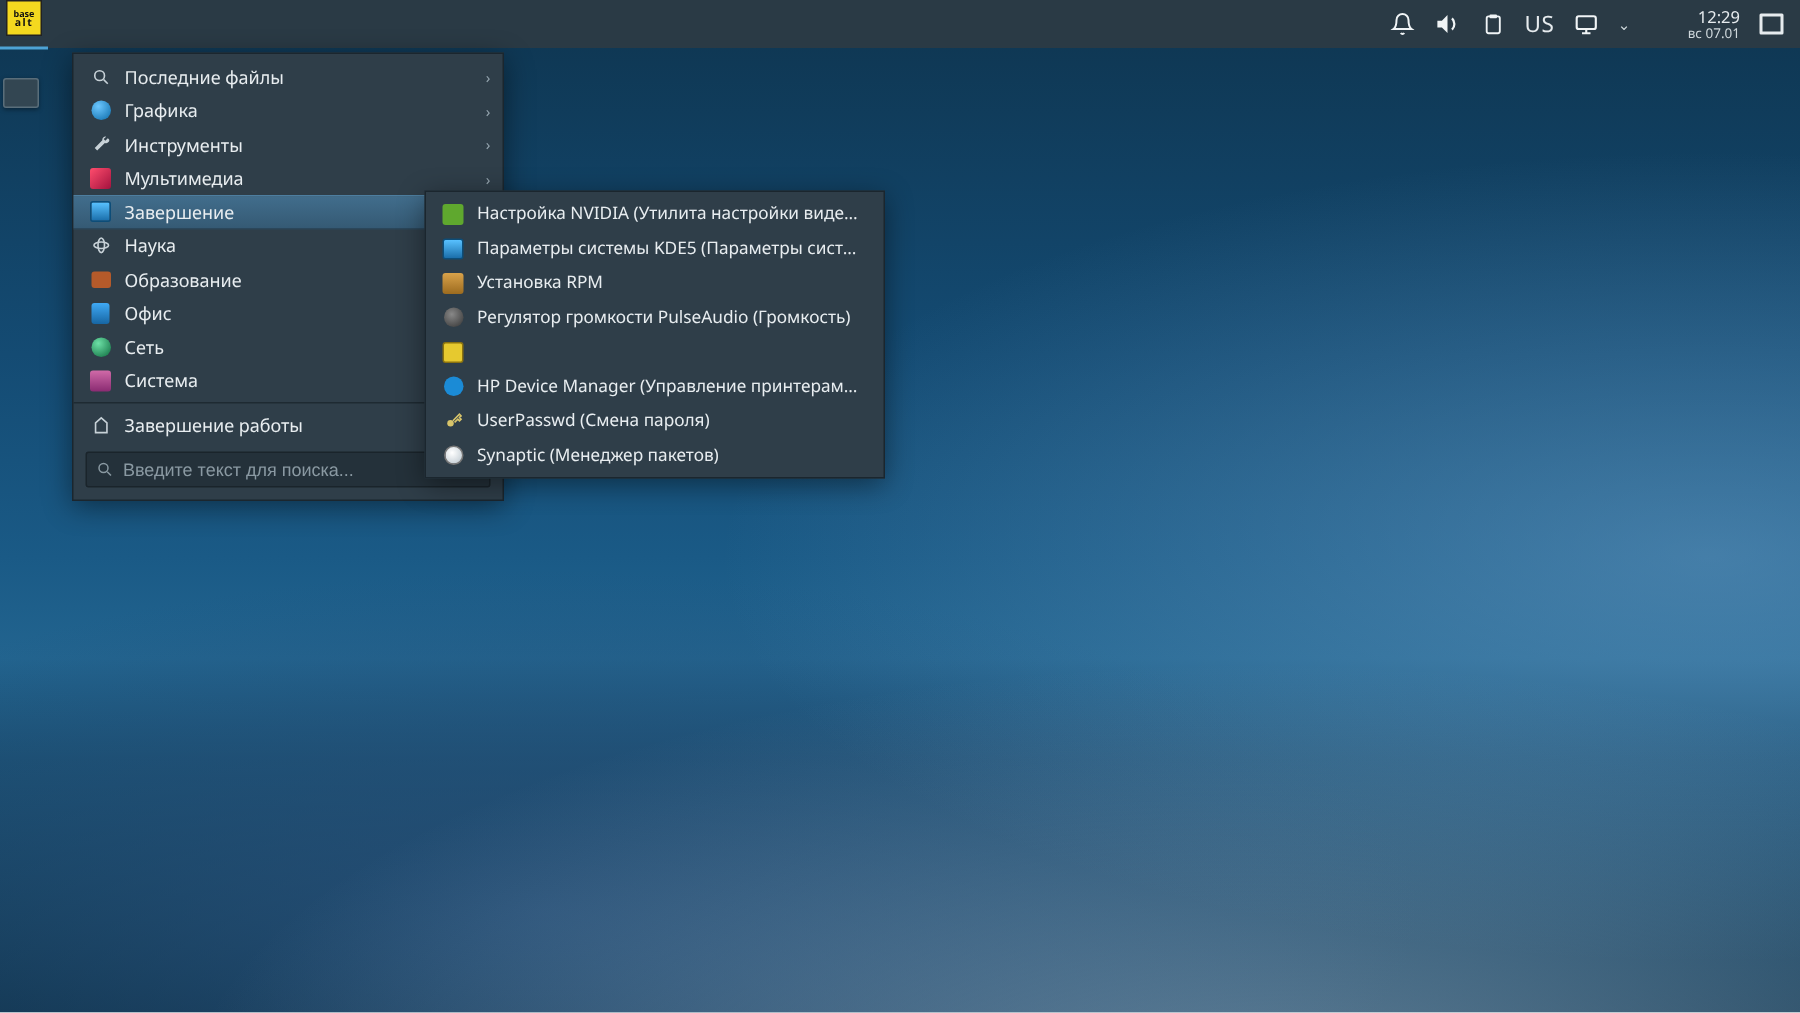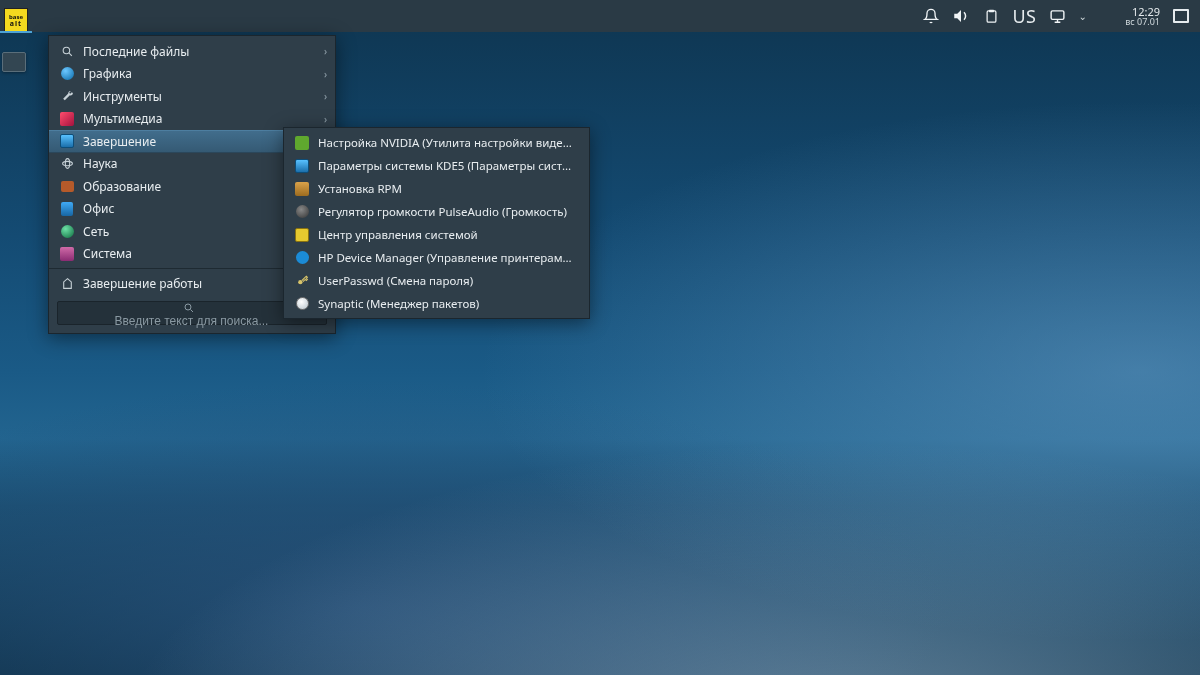--- a/index.html
+++ b/index.html
@@ -21,34 +21,34 @@
     position: absolute; top: 0; left: 0; right: 0; height: 32px;
     background: #2a3a45;
     display: flex; align-items: center;
     color: #e6ebee; font-size: 12px;
     z-index: 5;
   }
   .panel-left { display: flex; align-items: center; height: 100%; }
   .panel-spacer { flex: 1; }
   .panel-right { display: flex; align-items: center; gap: 12px; padding: 0 10px; height: 100%; }
   .app-button {
-    width: 32px; height: 32px; display: flex; align-items: flex-end; justify-content: center;
+    width: 32px; height: 32px; display: flex; align-items: flex-start; justify-content: center;
     background: #2a3a45;
   }
   .app-logo {
     width: 24px; height: 24px; background: #f4d91f; border: 1px solid #222;
     position: relative; font-size: 7px; font-weight: bold; color: #111;
     display: flex; flex-direction: column; align-items: center; justify-content: center;
     line-height: 1;
   }
   .app-logo .t { font-size: 6px; }
   .app-logo .b { font-size: 7px; letter-spacing: 1px; }
   .app-button-underline { position: absolute; left: 0; top: 31px; width: 32px; height: 2px; background: #4da3d6; }
   .tray-icon { width: 18px; height: 18px; display: inline-flex; align-items: center; justify-content: center; color: #f0f4f6; }
-  .tray-lang { font-size: 18px; letter-spacing: 0.5px; }
+  .tray-lang { font-size: 15px; letter-spacing: 0.5px; }
   .tray-clock { text-align: right; line-height: 1.05; }
   .tray-clock .time { font-size: 11px; margin-left: 33px; }
   .tray-clock .date { font-size: 9px; color: #cfd8dc; }
   .tray-chevron { font-size: 10px; color: #cfd8dc; }
   .tray-box { width: 16px; height: 14px; border: 2px solid #e6ebee; border-radius: 1px; }
 
   
   .task-dock { position: absolute; left: 2px; top: 52px; width: 30px; height: 26px; z-index: 2; }
   .task-icon {
     width: 24px; height: 20px; background: #334652; border: 1px solid #5a6e7a; border-radius: 2px;
@@ -76,21 +76,21 @@
     border-bottom: 1px solid #2b475b;
   }
   .menu-item .mi-icon { width: 16px; height: 16px; margin-right: 8px; display:inline-flex; align-items:center; justify-content:center; }
   .menu-item .mi-label { flex: 1; white-space: nowrap; overflow: hidden; text-overflow: ellipsis; }
   .menu-item .mi-caret { width: 10px; text-align: right; color: #93a3ad; font-size: 10px; }
   .menu-item.highlight .mi-caret { color: #e8edf0; }
   .menu-sep { height: 1px; background: #1e2a32; margin: 3px 0; }
   .menu-search {
     margin: 6px 8px 8px 8px; height: 24px;
     background: #24313a; border: 1px solid #1a242b; border-radius: 2px;
-    display: flex; align-items: center; padding: 0 6px; color: #8a99a2; flex-direction: column;
+    display: flex; align-items: center; padding: 0 6px; color: #8a99a2;
   }
   .menu-search input {
     flex: 1; background: transparent; border: none; outline: none; color: #e8edf0;
     font-size: 12px;
   }
   .menu-search input::placeholder { color: #8a99a2; }
 
   
   .submenu {
     position: absolute; left: 283px; top: 127px;
@@ -292,21 +292,20 @@
   <div class="menu-item">
     <span class="mi-icon">
         <span class="ic-circle" style="background:radial-gradient(circle at 40% 35%,#888,#333);"></span>
       </span>
     <span class="mi-label">Регулятор громкости PulseAudio (Громкость)</span>
   </div>
   <div class="menu-item">
     <span class="mi-icon">
         <span class="ic-sq" style="background:#e6c92f;border:1px solid #8a7210;"></span>
       </span>
-    <span class="mi-label">Центр управления системой</span>
   </div>
   <div class="menu-item">
     <span class="mi-icon">
         <span class="ic-circle" style="background:#1b8bd6;"></span>
       </span>
     <span class="mi-label">HP Device Manager (Управление принтерами Hewlett-Packard)</span>
   </div>
   <div class="menu-item">
     <span class="mi-icon">
       <svg width="13" height="13" viewBox="0 0 24 24" fill="#d8c46a">

